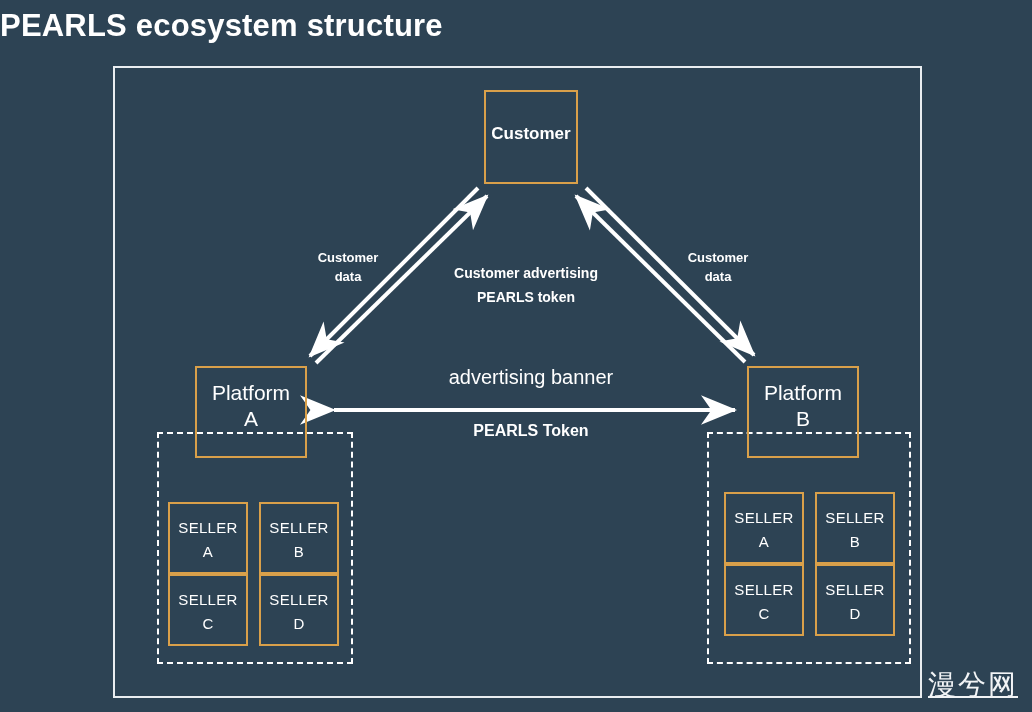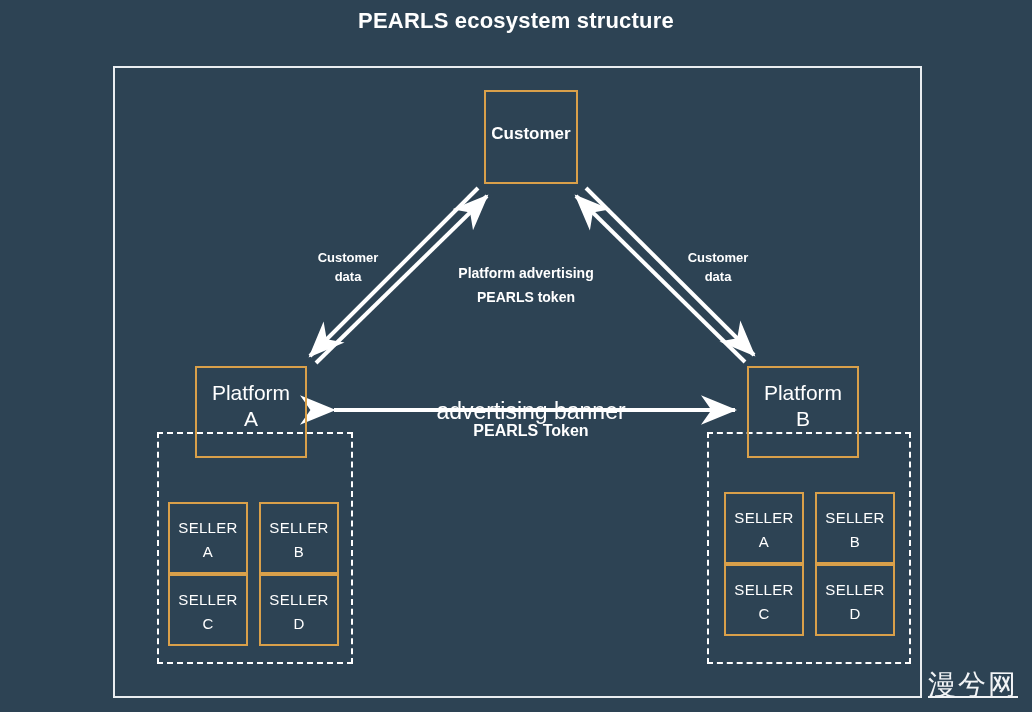--- a/index.html
+++ b/index.html
@@ -19,22 +19,22 @@
     position: absolute;
     inset: 0;
     width: 1032px;
     height: 712px;
   }
   .page-title {
     position: absolute;
     top: 8px;
     left: 0;
     width: 1032px;
-    text-align: center;
-    font-size: 22px;
+    text-align: left;
+    font-size: 31px;
     font-weight: bold;
     letter-spacing: 0.2px;
     color: #ffffff;
   }
   .frame {
     position: absolute;
     left: 113px;
     top: 66px;
     width: 809px;
     height: 632px;
@@ -93,21 +93,21 @@
     position: absolute;
     text-align: center;
     color: #ffffff;
     white-space: pre-line;
   }
   .lbl-bold { font-weight: bold; }
   .lbl-cust-left  { left: 288px; top: 248px; width: 120px; font-size: 13px; line-height: 19px; }
   .lbl-cust-right { left: 658px; top: 248px; width: 120px; font-size: 13px; line-height: 19px; }
   .lbl-opt  { left: 396px; top: 265px; width: 260px; font-size: 14px; }
   .lbl-ptok { left: 396px; top: 289px; width: 260px; font-size: 14px; }
-  .lbl-banner { left: 396px; top: 398px; width: 270px; font-size: 23px; font-weight: normal; }
+  .lbl-banner { left: 396px; top: 366px; width: 270px; font-size: 20px; font-weight: normal; }
   .lbl-pearls-token { left: 396px; top: 422px; width: 270px; font-size: 16px; }
 
   .watermark {
     position: absolute;
     right: 14px;
     bottom: 8px;
     font-size: 28px;
     color: #f2f4f6;
     letter-spacing: 2px;
     font-family: "DejaVu Sans", sans-serif;
@@ -196,20 +196,20 @@
   </div>
   <div class="node node-seller" style="left:815px; top:564px;">
     <div class="line1">SELLER</div>
     <div class="line2">D</div>
   </div>
 
   <div class="lbl lbl-bold lbl-cust-left">Customer
 data</div>
   <div class="lbl lbl-bold lbl-cust-right">Customer
 data</div>
-  <div class="lbl lbl-bold lbl-opt">Platform advertising</div>
+  <div class="lbl lbl-bold lbl-opt">Customer advertising</div>
   <div class="lbl lbl-bold lbl-ptok">PEARLS token</div>
   <div class="lbl lbl-banner">advertising banner</div>
   <div class="lbl lbl-bold lbl-pearls-token">PEARLS Token</div>
 
   <div class="watermark">漫兮网</div>
 
 </div>
 
 </body></html>

